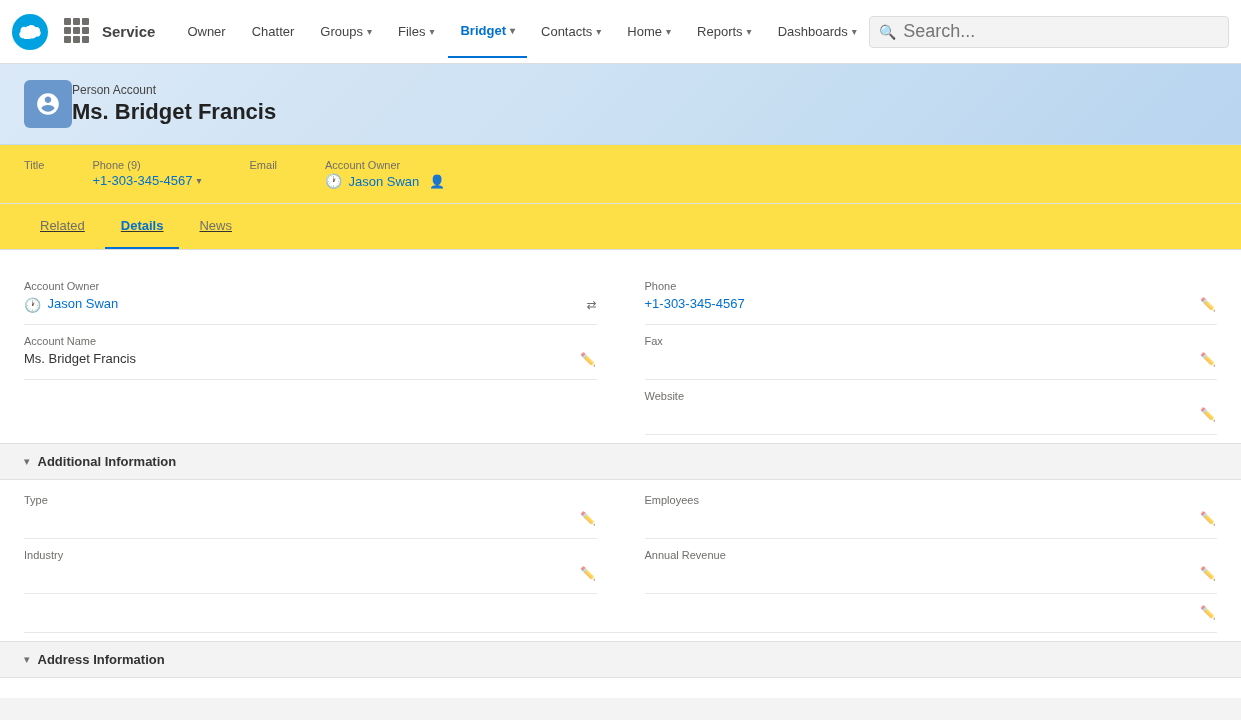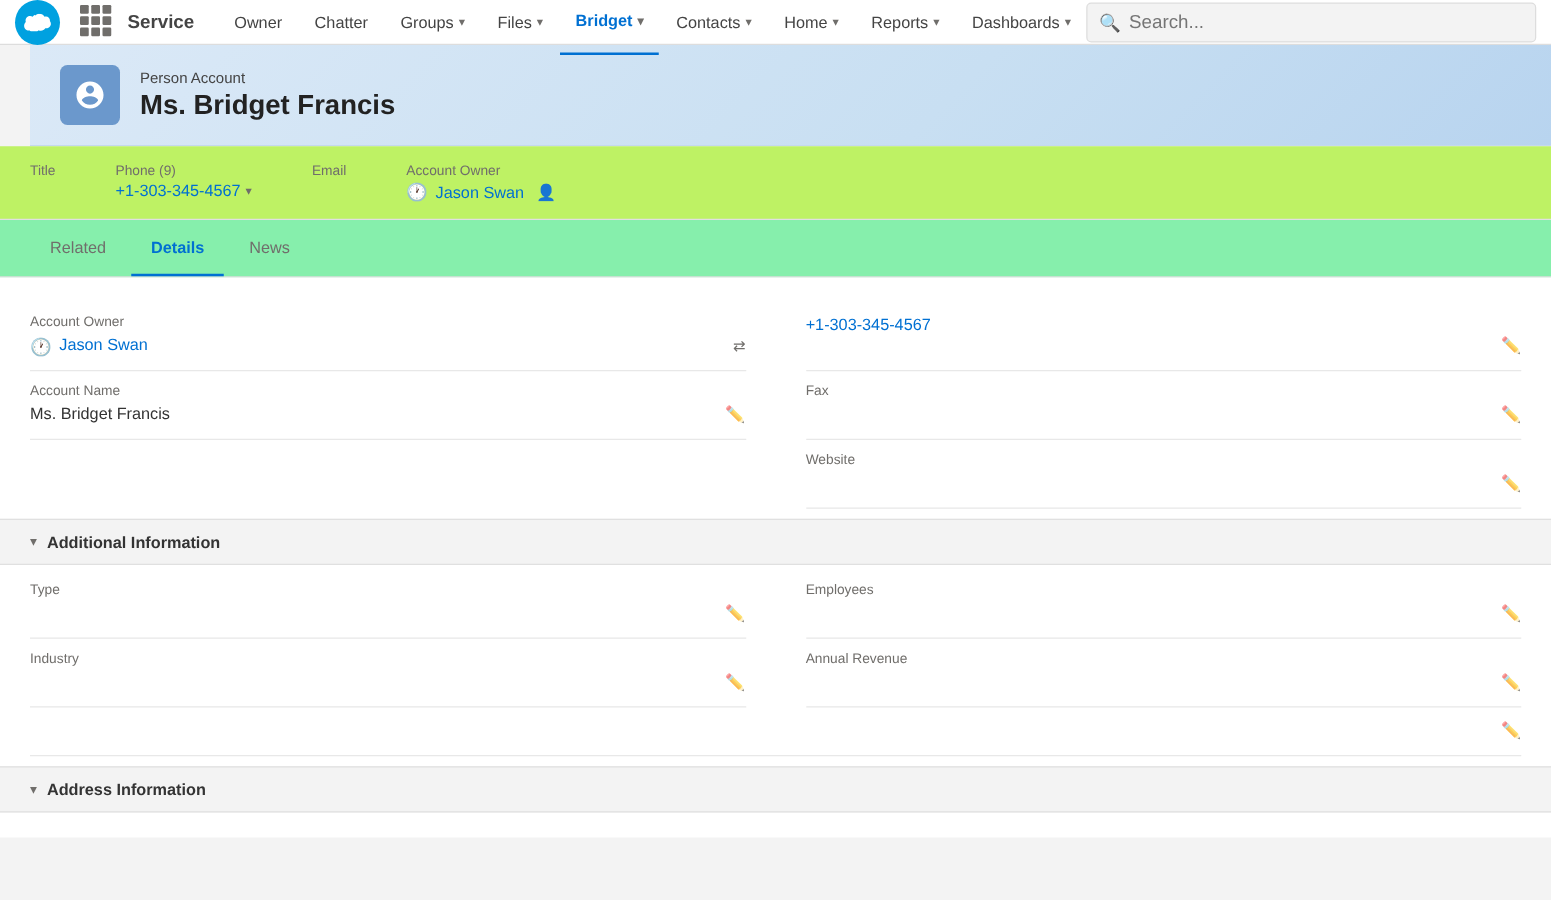--- a/index.html
+++ b/index.html
@@ -1,20 +1,20 @@
 <!DOCTYPE html>
 <html><head>
   <meta charset="utf-8">
   <style>
     * { margin: 0; padding: 0; box-sizing: border-box; }
     body { font-family: 'Salesforce Sans', Arial, sans-serif; font-size: 13px; background: #f3f3f3; color: #333; width: 1241px; min-height: 720px; overflow-x: hidden; }
 
     
     .top-nav {
-      display: flex; align-items: center; background: #fff; height: 36px;
+      display: flex; align-items: center; background: #fff; height: 64px;
       border-bottom: 1px solid #ddd; padding: 16px 12px; position: relative; z-index: 10;
     }
     .salesforce-logo {
       width: 36px; height: 36px; background: #00a1e0; border-radius: 50%;
       display: flex; align-items: center; justify-content: center; margin-right: 16px; flex-shrink: 0;
     }
     .salesforce-logo svg { width: 22px; height: 14px; }
     .grid-icon {
       width: 28px; height: 28px; display: grid; grid-template-columns: repeat(3,7px); grid-template-rows: repeat(3,7px); gap: 2px;
       margin-right: 10px; flex-shrink: 0;
@@ -28,57 +28,57 @@
       display: flex; align-items: center; padding: 0 12px; height: 52px; font-size: 13px;
       color: #444; cursor: pointer; white-space: nowrap; position: relative; text-decoration: none;
     }
     .nav-item.active { color: #0070d2; border-bottom: 2px solid #0070d2; font-weight: 600; }
     .nav-item .chevron { margin-left: 4px; font-size: 10px; color: #706e6b; }
     .search-bar {
       display: flex; align-items: center; background: #f3f3f3; border: 1px solid #ddd;
       border-radius: 4px; padding: 0 10px; width: 400px; height: 32px; margin-left: auto;
     }
     .search-bar input {
-      border: none; background: transparent; outline: none; font-size: 15px; color: #444; flex: 1;
+      border: none; background: transparent; outline: none; font-size: 18px; color: #444; flex: 1;
     }
     .search-icon { color: #706e6b; font-size: 14px; margin-right: 6px; }
 
     
     .page-header {
       background: linear-gradient(135deg, #dbe9f7 0%, #c8dff2 60%, #b8d4ef 100%);
       padding: 16px 24px 16px 24px; border-bottom: 1px solid #c5d9ec;
-      display: flex; align-items: center; gap: 16px; margin-left: 24px;
+      display: flex; align-items: center; 
     }
     .account-icon-wrap {
       width: 48px; height: 48px; background: #6b98cc; border-radius: 6px;
       display: flex; align-items: center; justify-content: center; flex-shrink: 0;
     }
     .account-icon-wrap svg { width: 26px; height: 26px; fill: #fff; }
     .header-text { display: flex; flex-direction: column; }
     .header-type { font-size: 12px; color: #444; margin-bottom: 2px; }
     .header-name { font-size: 22px; font-weight: 700; color: #222; }
 
     
     .quick-info {
-      background: #bef264; padding: 14px 24px; border-bottom: 1px solid #e0e0e0;
+      background: #fde047; padding: 14px 24px; border-bottom: 1px solid #e0e0e0;
       display: flex; align-items: flex-start; gap: 48px;
     }
     .qi-item { display: flex; flex-direction: column; }
     .qi-label { font-size: 11px; color: #706e6b; margin-bottom: 2px; }
     .qi-value { font-size: 13px; color: #444; }
     .qi-value a { color: #0070d2; text-decoration: none; }
     .phone-row { display: flex; align-items: center; gap: 4px; }
     .phone-row .chevron-down { font-size: 10px; color: #706e6b; cursor: pointer; }
     .owner-row { display: flex; align-items: center; gap: 6px; }
     .owner-icon { font-size: 14px; }
 
     
     .tabs-bar {
-      background: #86efac; border-bottom: 1px solid #ddd;
-      display: flex; padding: 0 24px;
+      background: #fde047; border-bottom: 1px solid #ddd;
+      display: flex; padding: 0 24px; text-decoration: underline;
     }
     .tab {
       padding: 14px 16px; font-size: 13px; color: #706e6b; cursor: pointer;
       border-bottom: 2px solid transparent; margin-right: 4px;
     }
     .tab.active { color: #0070d2; border-bottom-color: #0070d2; font-weight: 600; }
 
     
     .detail-content { background: #fff; padding: 20px 24px; }
     .fields-grid {
@@ -222,20 +222,21 @@
     <div class="field-row">
       <span class="field-label">Account Owner</span>
       <div class="owner-cell">
         <span style="font-size:14px;">🕐</span>
         <a class="field-value" style="color:#0070d2;text-decoration:none;">Jason Swan</a>
         <span class="change-icon">⇄</span>
       </div>
     </div>
 
     <div class="field-row">
+      <span class="field-label">Phone</span>
       <span class="field-value">
         <a style="color:#0070d2;text-decoration:none;">+1-303-345-4567</a>
       </span>
       <span class="edit-icon">✏️</span>
     </div>
 
     <div class="field-row">
       <span class="field-label">Account Name</span>
       <span class="field-value">Ms. Bridget Francis</span>
       <span class="edit-icon">✏️</span>

